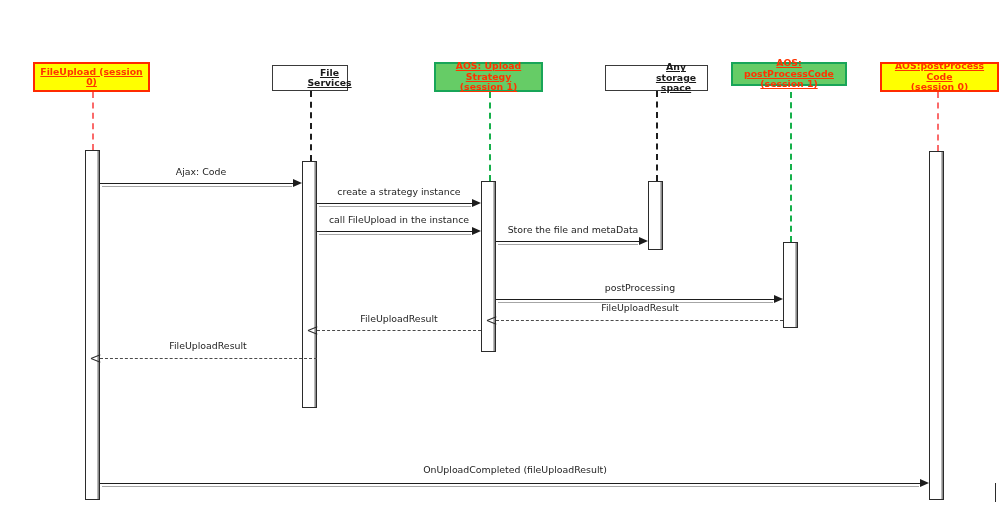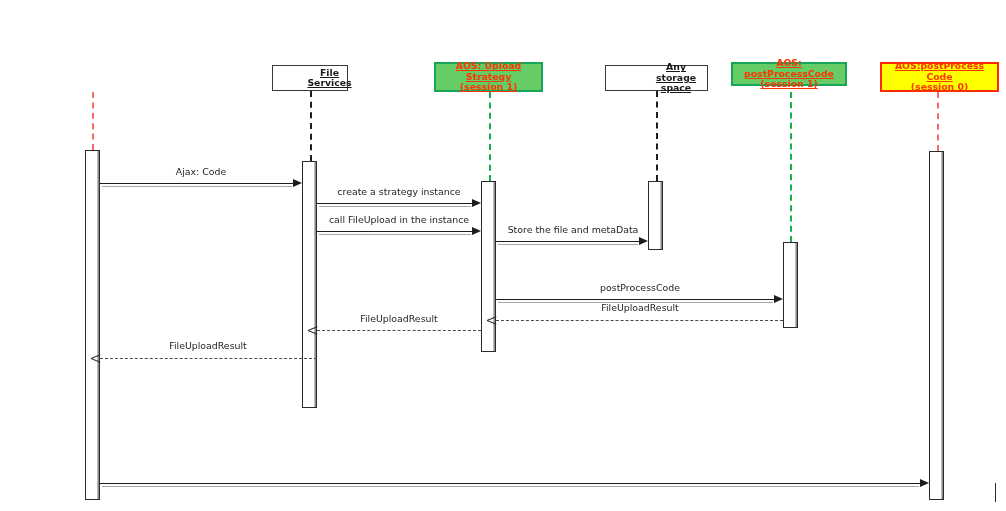--- a/index.html
+++ b/index.html
@@ -150,20 +150,23 @@
     border-left: 1.6px solid #2b2b2b;
   }
 </style>
 </head>
 <body>
 
 <div id="canvas">
 
 
   <div class="lifeline ll-red" style="left:92px; top:92px; height:58px;"></div>
+  <div class="lifeline-head head-yellow" style="left:33px; top:62px; width:117px; height:30px;">
+    <span class="head-label">FileUpload (session 0)</span>
+  </div>
   <div class="activation" style="left:85px; top:150px; height:350px;"></div>
 
   <div class="lifeline ll-black" style="left:310px; top:91px; height:70px;"></div>
   <div class="lifeline-head head-white" style="left:272px; top:65px; width:76px; height:26px;">
     <span class="head-label">File Services</span>
   </div>
   <div class="activation" style="left:302px; top:161px; height:247px;"></div>
 
   <div class="lifeline ll-green" style="left:489px; top:92px; height:89px;"></div>
   <div class="lifeline-head head-green" style="left:434px; top:62px; width:109px; height:30px;">
@@ -201,34 +204,35 @@
   <div class="arrow-head arrow-right" style="left:472px; top:199px;"></div>
 
   <div class="msg-label" style="left:313px; top:214px; width:172px;">call FileUpload in the instance</div>
   <div class="msg-line solid" style="left:317px; top:231px; width:156px;"></div>
   <div class="arrow-head arrow-right" style="left:472px; top:227px;"></div>
 
   <div class="msg-label" style="left:494px; top:224px; width:158px;">Store the file and metaData</div>
   <div class="msg-line solid" style="left:496px; top:241px; width:144px;"></div>
   <div class="arrow-head arrow-right" style="left:639px; top:237px;"></div>
 
-  <div class="msg-label" style="left:570px; top:282px; width:140px;">postProcessCode</div>
+  <div class="msg-label" style="left:570px; top:282px; width:140px;">postProcessing</div>
   <div class="msg-line solid" style="left:496px; top:299px; width:279px;"></div>
   <div class="arrow-head arrow-right" style="left:774px; top:295px;"></div>
 
   <div class="msg-label" style="left:570px; top:302px; width:140px;">FileUploadResult</div>
   <div class="msg-line dashed" style="left:496px; top:320px; width:287px;"></div>
   <div class="arrow-open-left" style="left:487px; top:316px;"></div>
 
   <div class="msg-label" style="left:329px; top:313px; width:140px;">FileUploadResult</div>
   <div class="msg-line dashed" style="left:317px; top:330px; width:164px;"></div>
   <div class="arrow-open-left" style="left:308px; top:326px;"></div>
 
   <div class="msg-label" style="left:138px; top:340px; width:140px;">FileUploadResult</div>
   <div class="msg-line dashed" style="left:100px; top:358px; width:217px;"></div>
   <div class="arrow-open-left" style="left:91px; top:354px;"></div>
 
+  <div class="msg-label" style="left:355px; top:464px; width:320px;">OnUploadCompleted (fileUploadResult)</div>
   <div class="msg-line solid" style="left:100px; top:483px; width:821px;"></div>
   <div class="arrow-head arrow-right" style="left:920px; top:479px;"></div>
 
   <div id="end-tick" style="left:995px; top:483px; height:19px;"></div>
 
 </div>
 
 </body></html>

